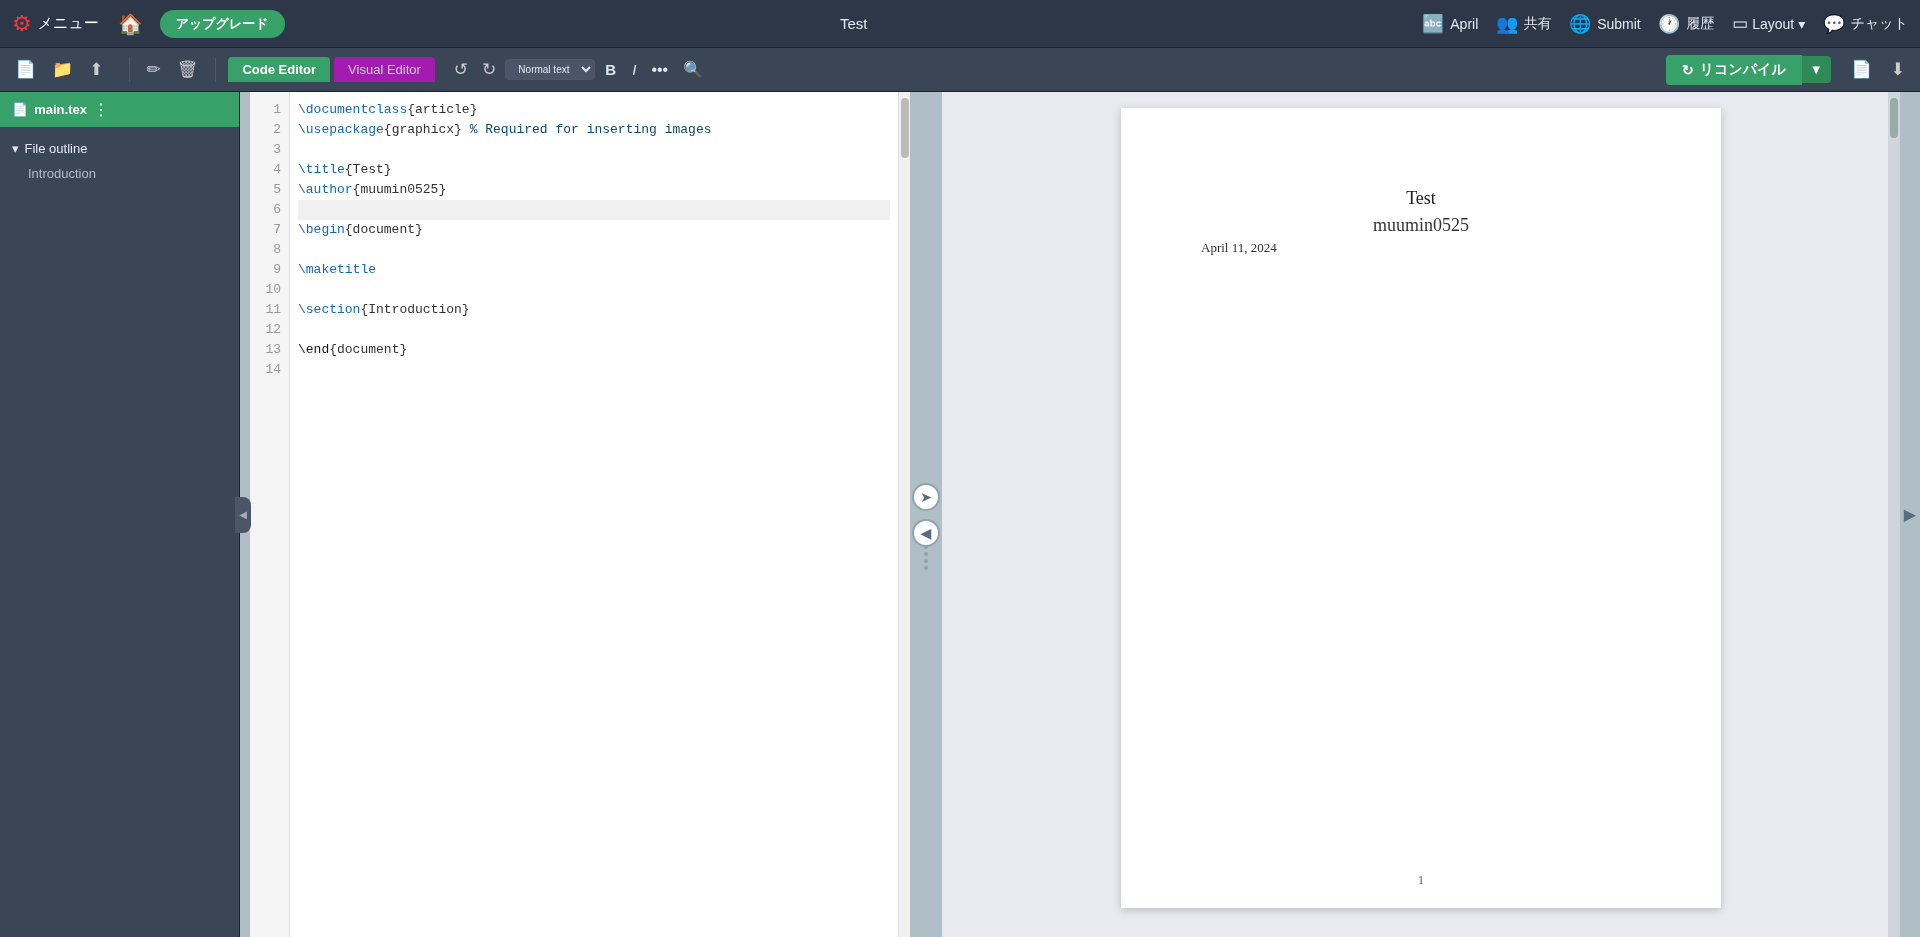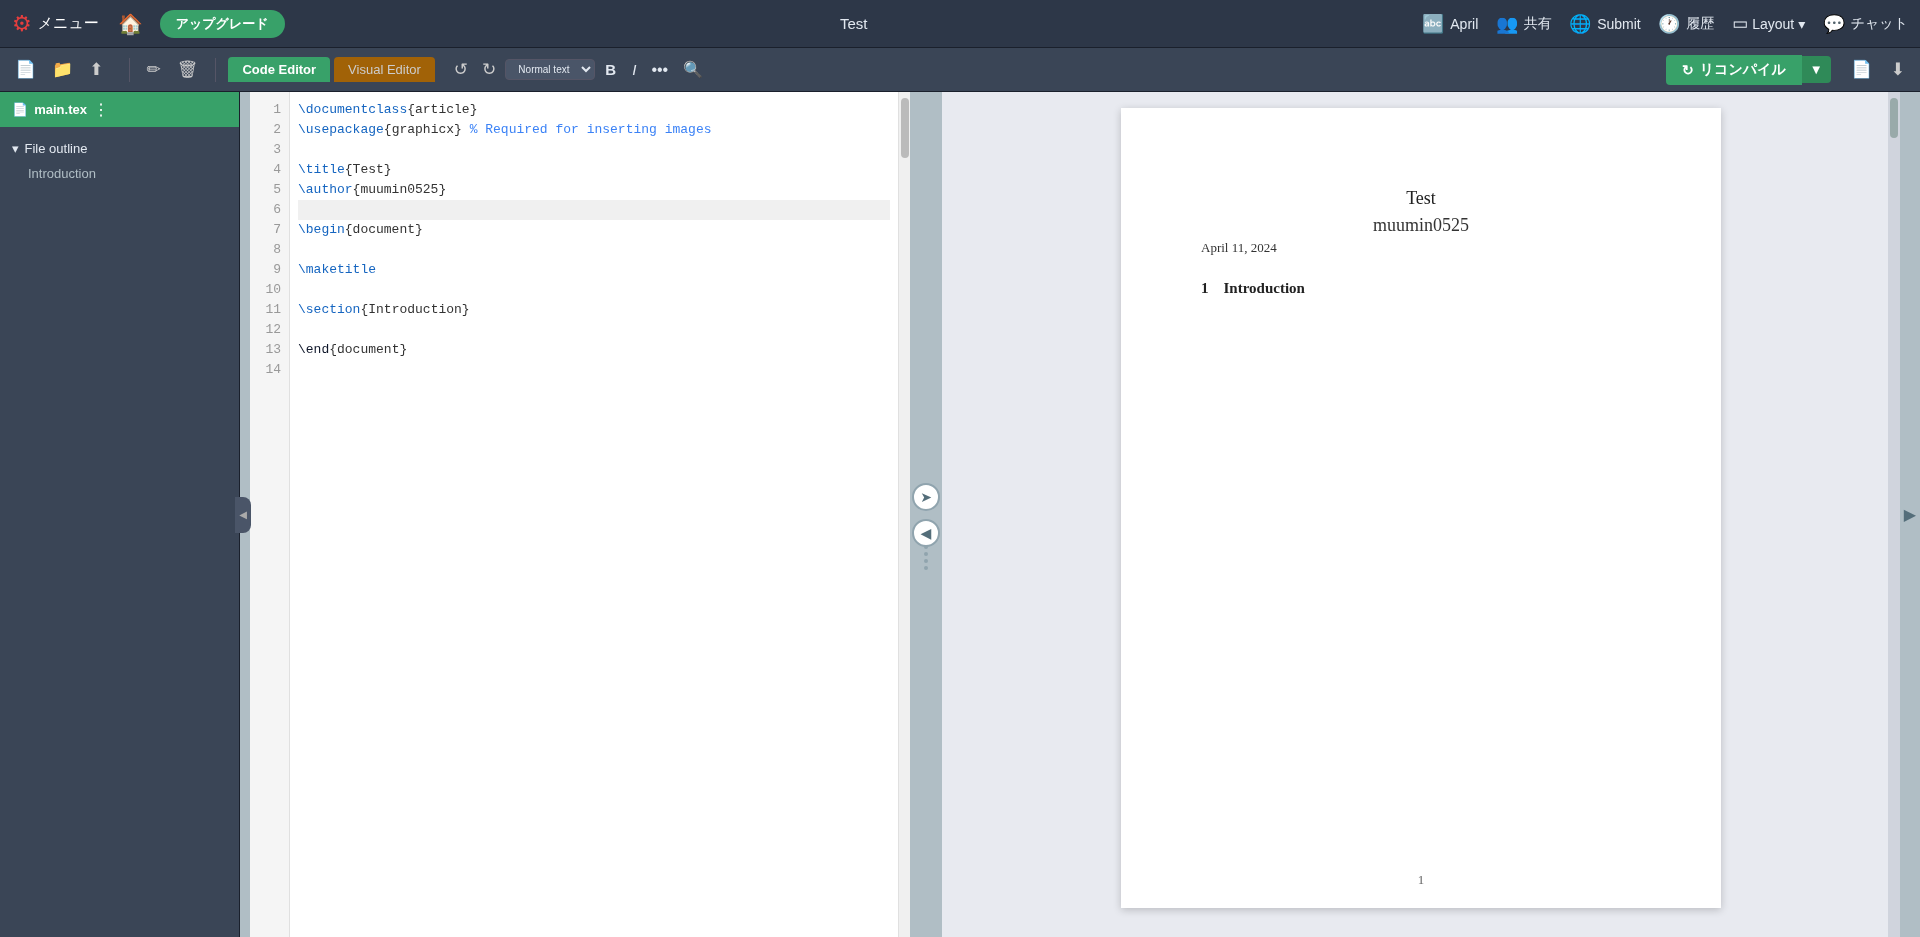--- a/index.html
+++ b/index.html
@@ -49,21 +49,21 @@
     .toolbar-file-icons { display: flex; gap: 6px; align-items: center; margin-right: 8px; }
     .toolbar-icon-btn {
       background: none; border: none; color: #ccc; font-size: 17px; cursor: pointer; padding: 3px 5px;
     }
     .toolbar-divider { width: 1px; height: 24px; background: #556; margin: 0 6px; }
     .editor-tabs { display: flex; align-items: center; gap: 4px; }
     .tab-active {
       background: #38a169; color: #fff; border: none; border-radius: 4px 4px 0 0; padding: 5px 14px; font-size: 13px; font-weight: bold; cursor: pointer;
     }
     .tab-inactive {
-      background: #a16207; color: #ccc; border: none; border-radius: 4px 4px 0 0; padding: 5px 14px; font-size: 13px; cursor: pointer;
+      background: #a21caf; color: #ccc; border: none; border-radius: 4px 4px 0 0; padding: 5px 14px; font-size: 13px; cursor: pointer;
     }
     .toolbar-edit-icons { display: flex; gap: 4px; align-items: center; margin-left: 8px; }
     .format-select {
       background: #4a5568; color: #e2e8f0; border: 1px solid #556; border-radius: 4px; padding: 3px 8px; font-size: 10px; cursor: pointer;
     }
     .bold-btn, .italic-btn {
       background: none; border: none; color: #e2e8f0; font-size: 15px; cursor: pointer; padding: 2px 6px;
     }
     .bold-btn { font-weight: bold; }
     .italic-btn { font-style: italic; }
@@ -450,21 +450,21 @@
         <div class="line-num">8</div>
         <div class="line-num">9</div>
         <div class="line-num">10</div>
         <div class="line-num">11</div>
         <div class="line-num">12</div>
         <div class="line-num">13</div>
         <div class="line-num">14</div>
       </div>
     <div class="code-editor" id="code-editor">
         <div class="code-line"><span class="cmd" style="color: rgb(21, 101, 192);">\documentclass</span><span class="arg" style="color: rgb(51, 51, 51);">{article}</span></div>
-        <div class="code-line"><span class="cmd" style="color: rgb(21, 101, 192);">\usepackage</span><span class="arg" style="color: rgb(51, 51, 51);">{graphicx}</span><span class="comment" style="color: #3b82f6;"> % Required for inserting images</span></div>
+        <div class="code-line"><span class="cmd" style="color: rgb(21, 101, 192);">\usepackage</span><span class="arg" style="color: rgb(51, 51, 51);">{graphicx}</span><span class="comment" style="color: #0c4a6e;"> % Required for inserting images</span></div>
         <div class="code-line">&nbsp;</div>
         <div class="code-line"><span class="cmd" style="color: rgb(21, 101, 192);">\title</span><span class="arg" style="color: rgb(51, 51, 51);">{Test}</span></div>
         <div class="code-line"><span class="cmd" style="color: rgb(21, 101, 192);">\author</span><span class="arg" style="color: rgb(51, 51, 51);">{muumin0525}</span></div>
         <div class="code-line active-line">&nbsp;</div>
         <div class="code-line"><span class="cmd" style="color: rgb(21, 101, 192);">\begin</span><span class="arg" style="color: rgb(51, 51, 51);">{document}</span></div>
         <div class="code-line">&nbsp;</div>
         <div class="code-line"><span class="cmd" style="color: rgb(21, 101, 192);">\maketitle</span></div>
         <div class="code-line">&nbsp;</div>
         <div class="code-line"><span class="cmd" style="color: rgb(21, 101, 192);">\section</span><span class="arg" style="color: rgb(51, 51, 51);">{Introduction}</span></div>
         <div class="code-line">&nbsp;</div>
@@ -486,25 +486,20 @@
       <div class="pane-dot"></div>
     </div>
   </div>
 
   <div class="preview-pane">
     <div class="preview-scroll">
       <div class="preview-page">
         <div class="preview-title">Test</div>
         <div class="preview-author">muumin0525</div>
         <div class="preview-date">April 11, 2024</div>
-        <div class="preview-section">
-          <span>1</span>
-          &nbsp;&nbsp;
-          <span>Introduction</span>
-        </div>
         <div class="preview-page-num">1</div>
       </div>
     </div>
     <div class="preview-scrollbar">
       <div class="preview-scroll-thumb"></div>
     </div>
   </div>
 
   <div class="pane-nav-right">
     <button class="pane-nav-right-btn">▶</button>

